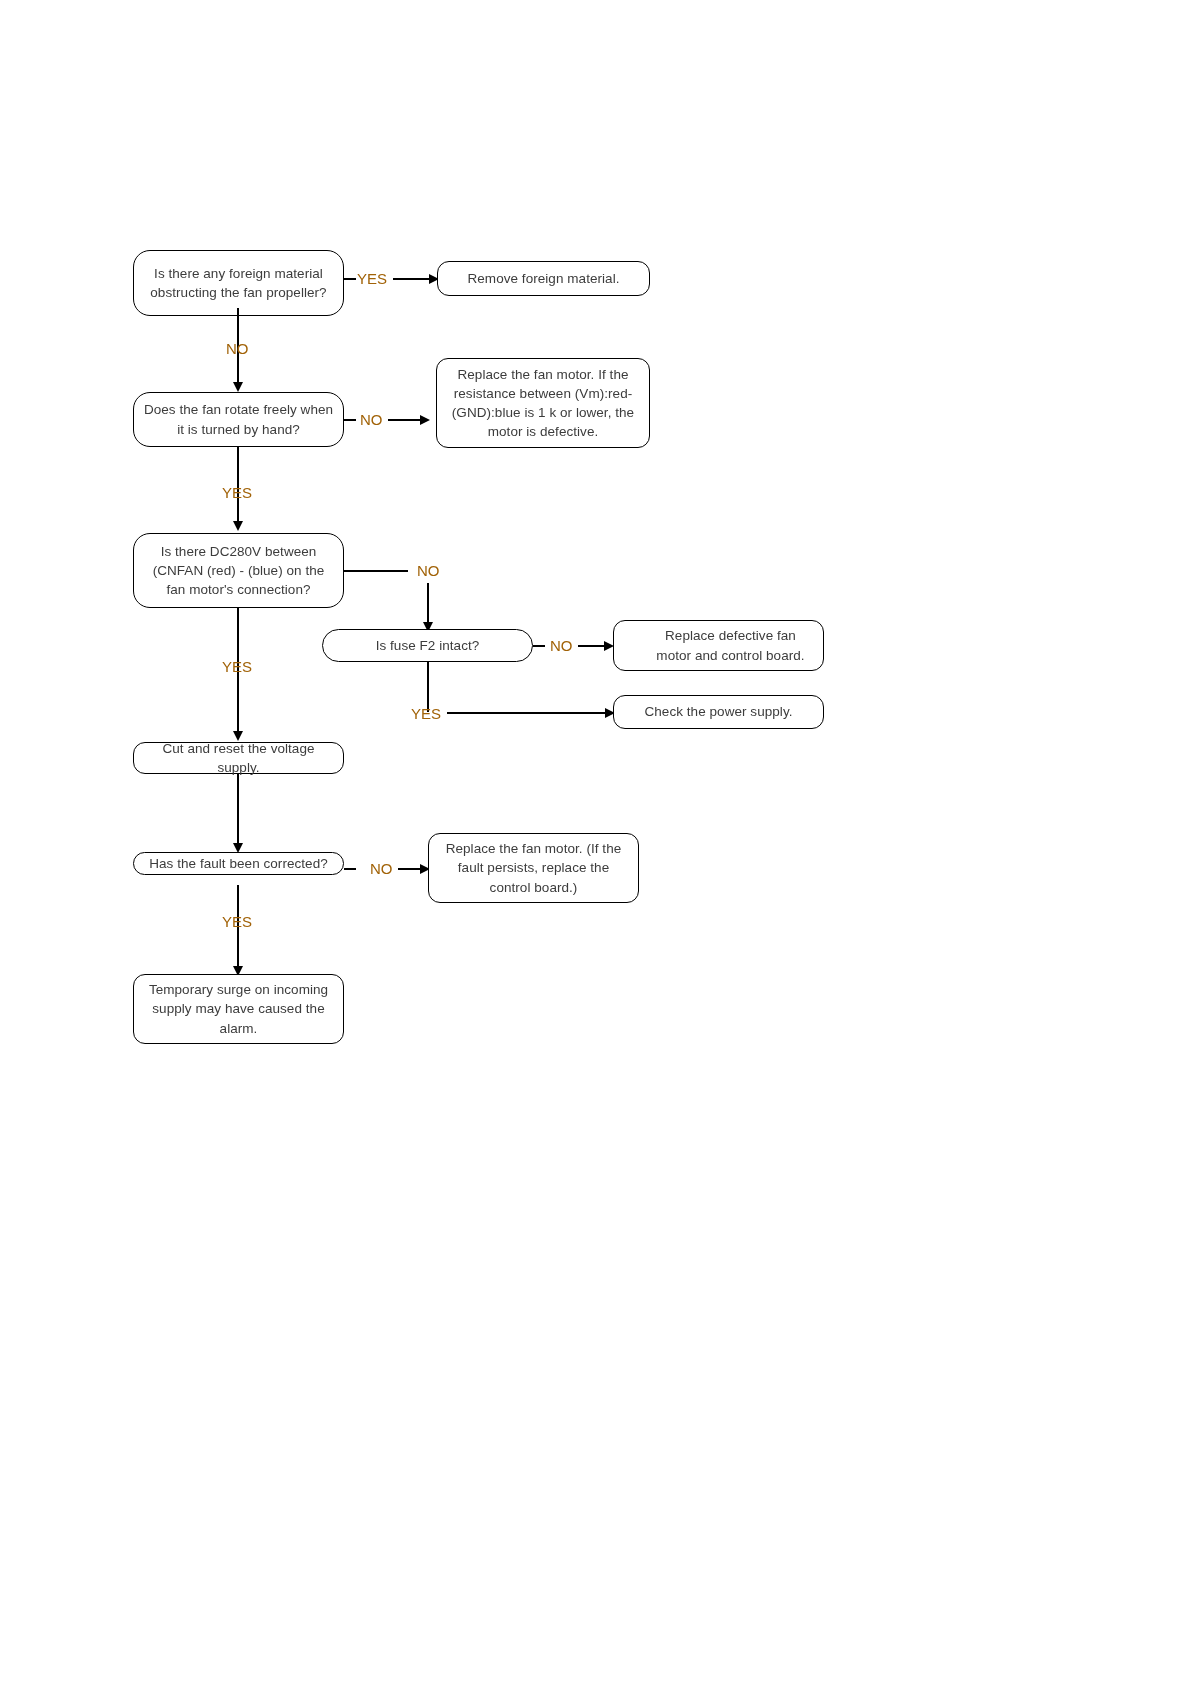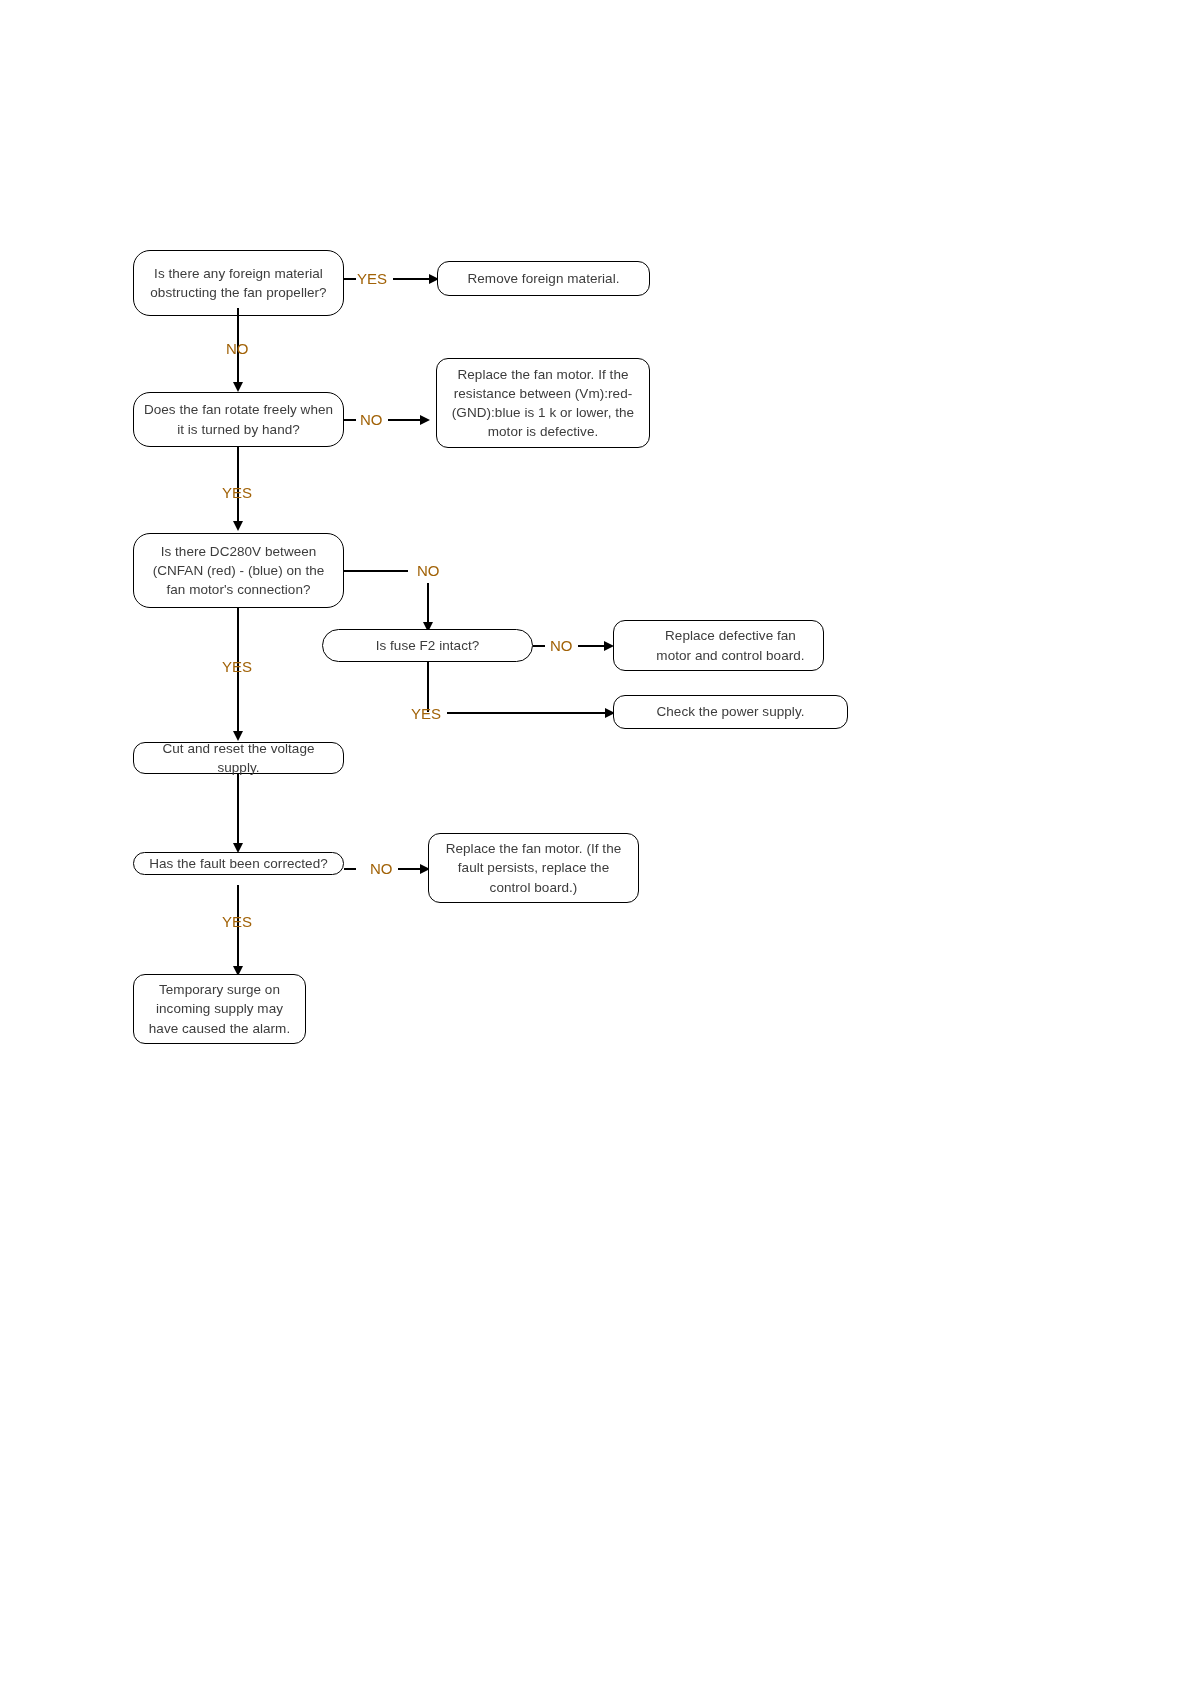--- a/index.html
+++ b/index.html
@@ -139,21 +139,21 @@
 
   <div class="node process" style="left:613px; top:620px; width:211px; height:51px;padding-left:32px;">
     <span>Replace defective fan motor and control board.</span>
   </div>
 
   <div class="seg v" style="left:427px; top:662px; height:50px;"></div>
   <div class="edge-label" style="left:411px; top:706px;">YES</div>
   <div class="seg h" style="left:447px; top:712px; width:160px;"></div>
   <div class="arrowhead right" style="left:605px; top:707.5px;"></div>
 
-  <div class="node process" style="left:613px; top:695px; width:235px; height:34px;">
+  <div class="node process" style="left:613px; top:695px; width:211px; height:34px;">
     <span>Check the power supply.</span>
   </div>
 
   <div class="seg v" style="left:237px; top:608px; height:125px;"></div>
   <div class="arrowhead down" style="left:232.5px; top:731px;"></div>
   <div class="edge-label" style="left:222px; top:659px;">YES</div>
 
   <div class="node process" style="left:133px; top:742px; width:211px; height:32px;">
     <span>Cut and reset the voltage supply.</span>
   </div>
@@ -171,17 +171,17 @@
   <div class="arrowhead right" style="left:420px; top:863.5px;"></div>
 
   <div class="node process" style="left:428px; top:833px; width:211px; height:70px;">
     <span>Replace the fan motor. (If the fault persists, replace the control board.)</span>
   </div>
 
   <div class="seg v" style="left:237px; top:885px; height:85px;"></div>
   <div class="arrowhead down" style="left:232.5px; top:966px;"></div>
   <div class="edge-label" style="left:222px; top:914px;">YES</div>
 
-  <div class="node process" style="left:133px; top:974px; width:173px; height:70px;">
+  <div class="node process" style="left:133px; top:974px; width:211px; height:70px;">
     <span>Temporary surge on incoming supply may have caused the alarm.</span>
   </div>
 
 </div>
 
 </body></html>

